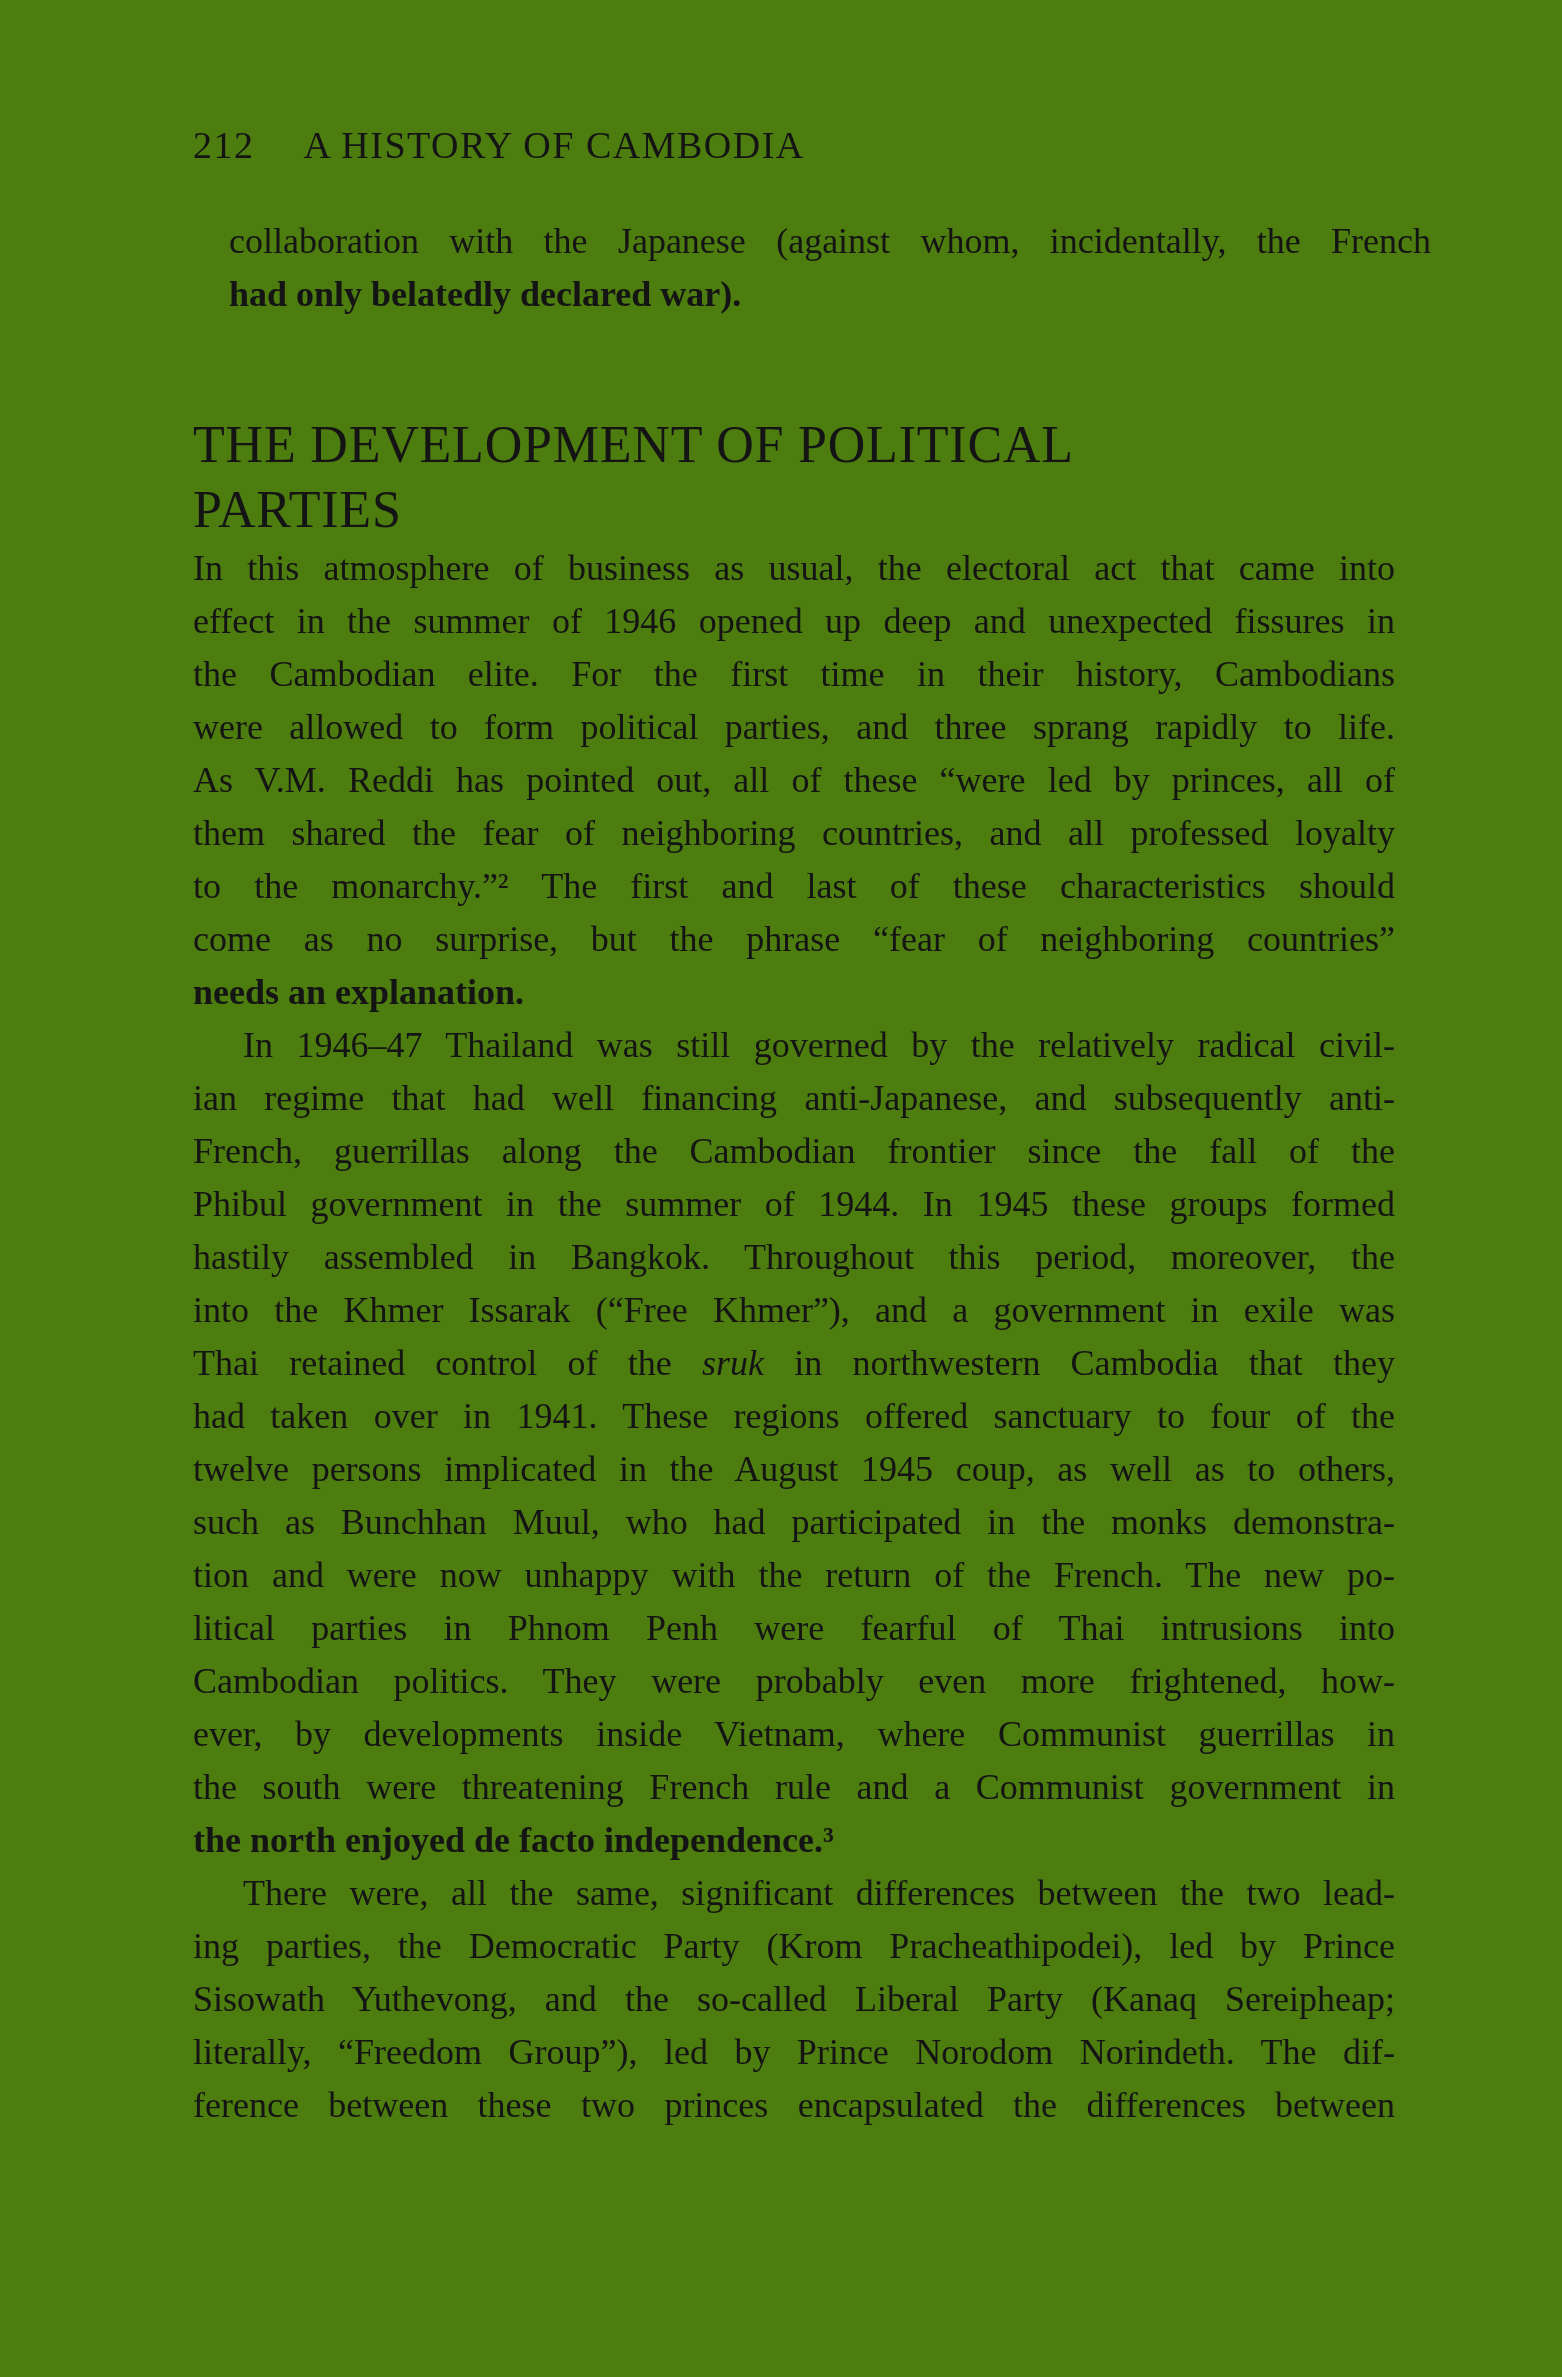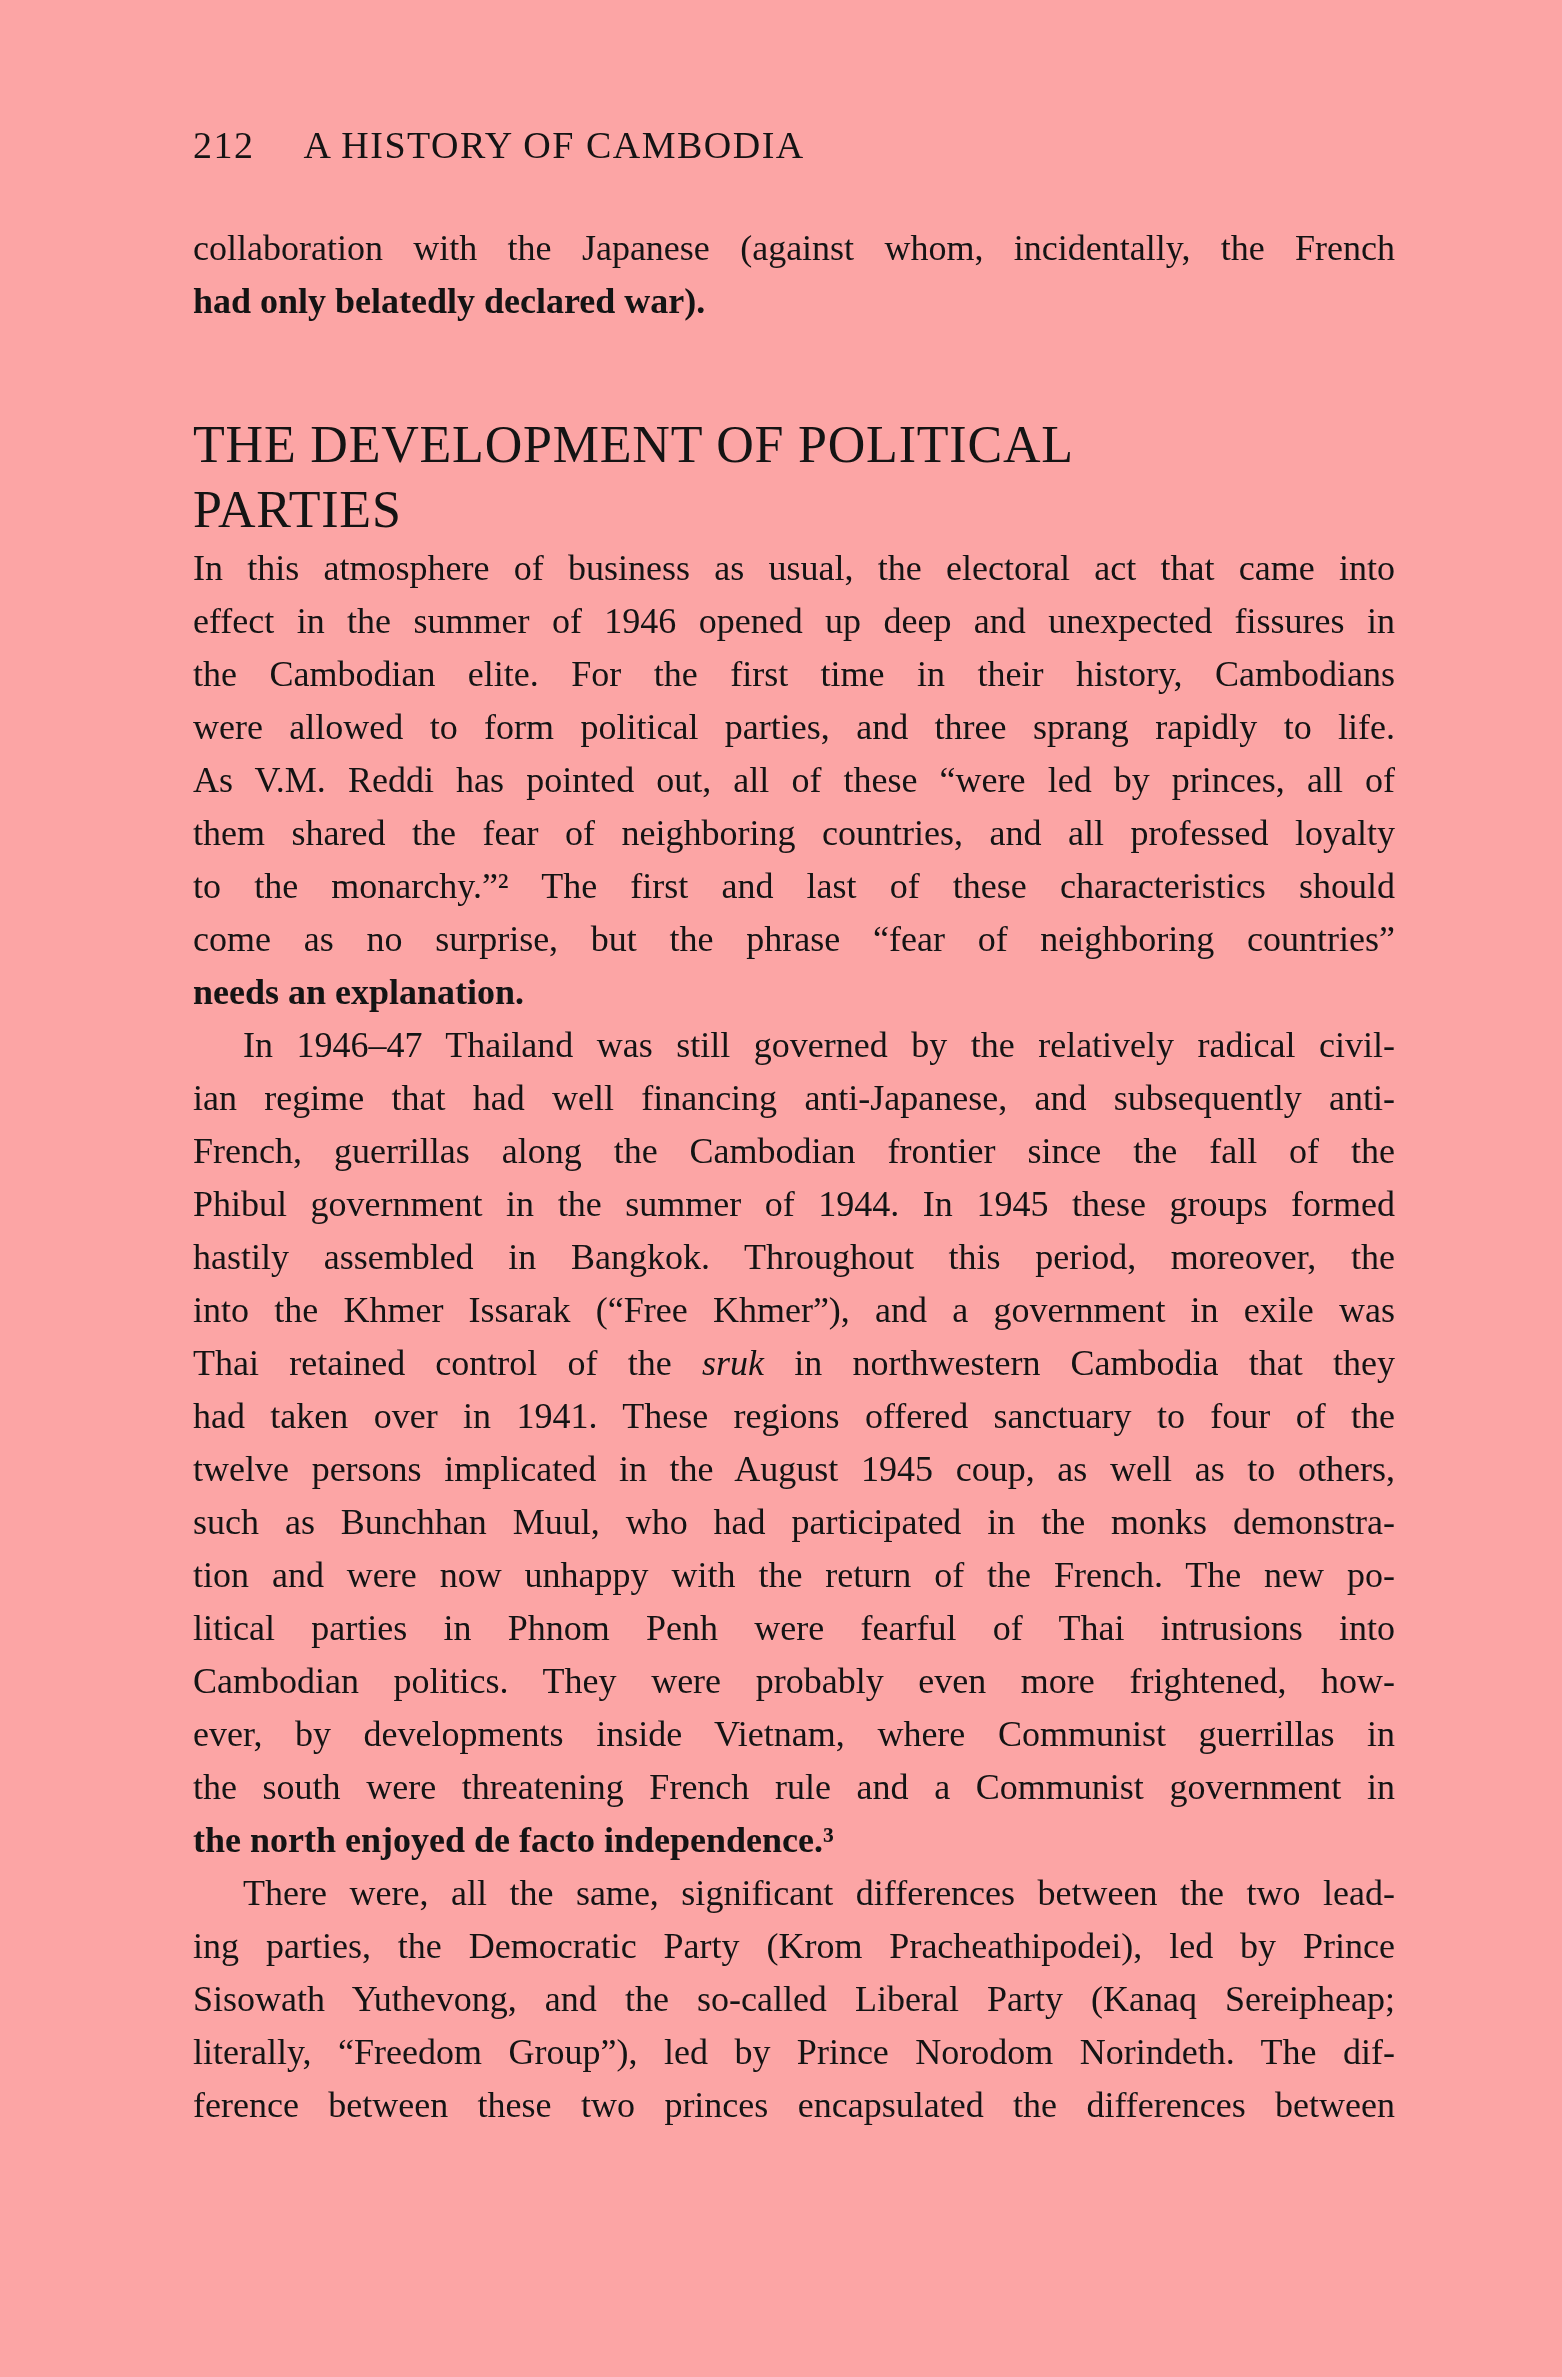--- a/index.html
+++ b/index.html
@@ -4,41 +4,41 @@
 <style>
   html, body {
     margin: 0;
     padding: 0;
     background: #ffffff;
   }
   .page {
     position: relative;
     width: 1563px;
     height: 2377px;
-    background: #fca5a5;
+    background: #4d7c0f;
     color: #141414;
     font-family: "Liberation Serif", serif;
     overflow: hidden;
   }
   .content-col {
     position: absolute;
     left: 193px;
     width: 1202px;
   }
   
   .running-header {
     top: 126px;
     font-size: 38px;
     line-height: 1;
     letter-spacing: 1.5px;
     white-space: nowrap;
   }
   .pagenum { margin-right: 49px; }
   
-  .intro { top: 222px; }
+  .intro { top: 215px; margin-left: 36px; }
   
   .heading {
     top: 412px;
     font-size: 52px;
     font-weight: 400;
     letter-spacing: 0.8px;
     margin: 0;
   }
   .hl { line-height: 65px; }
   

